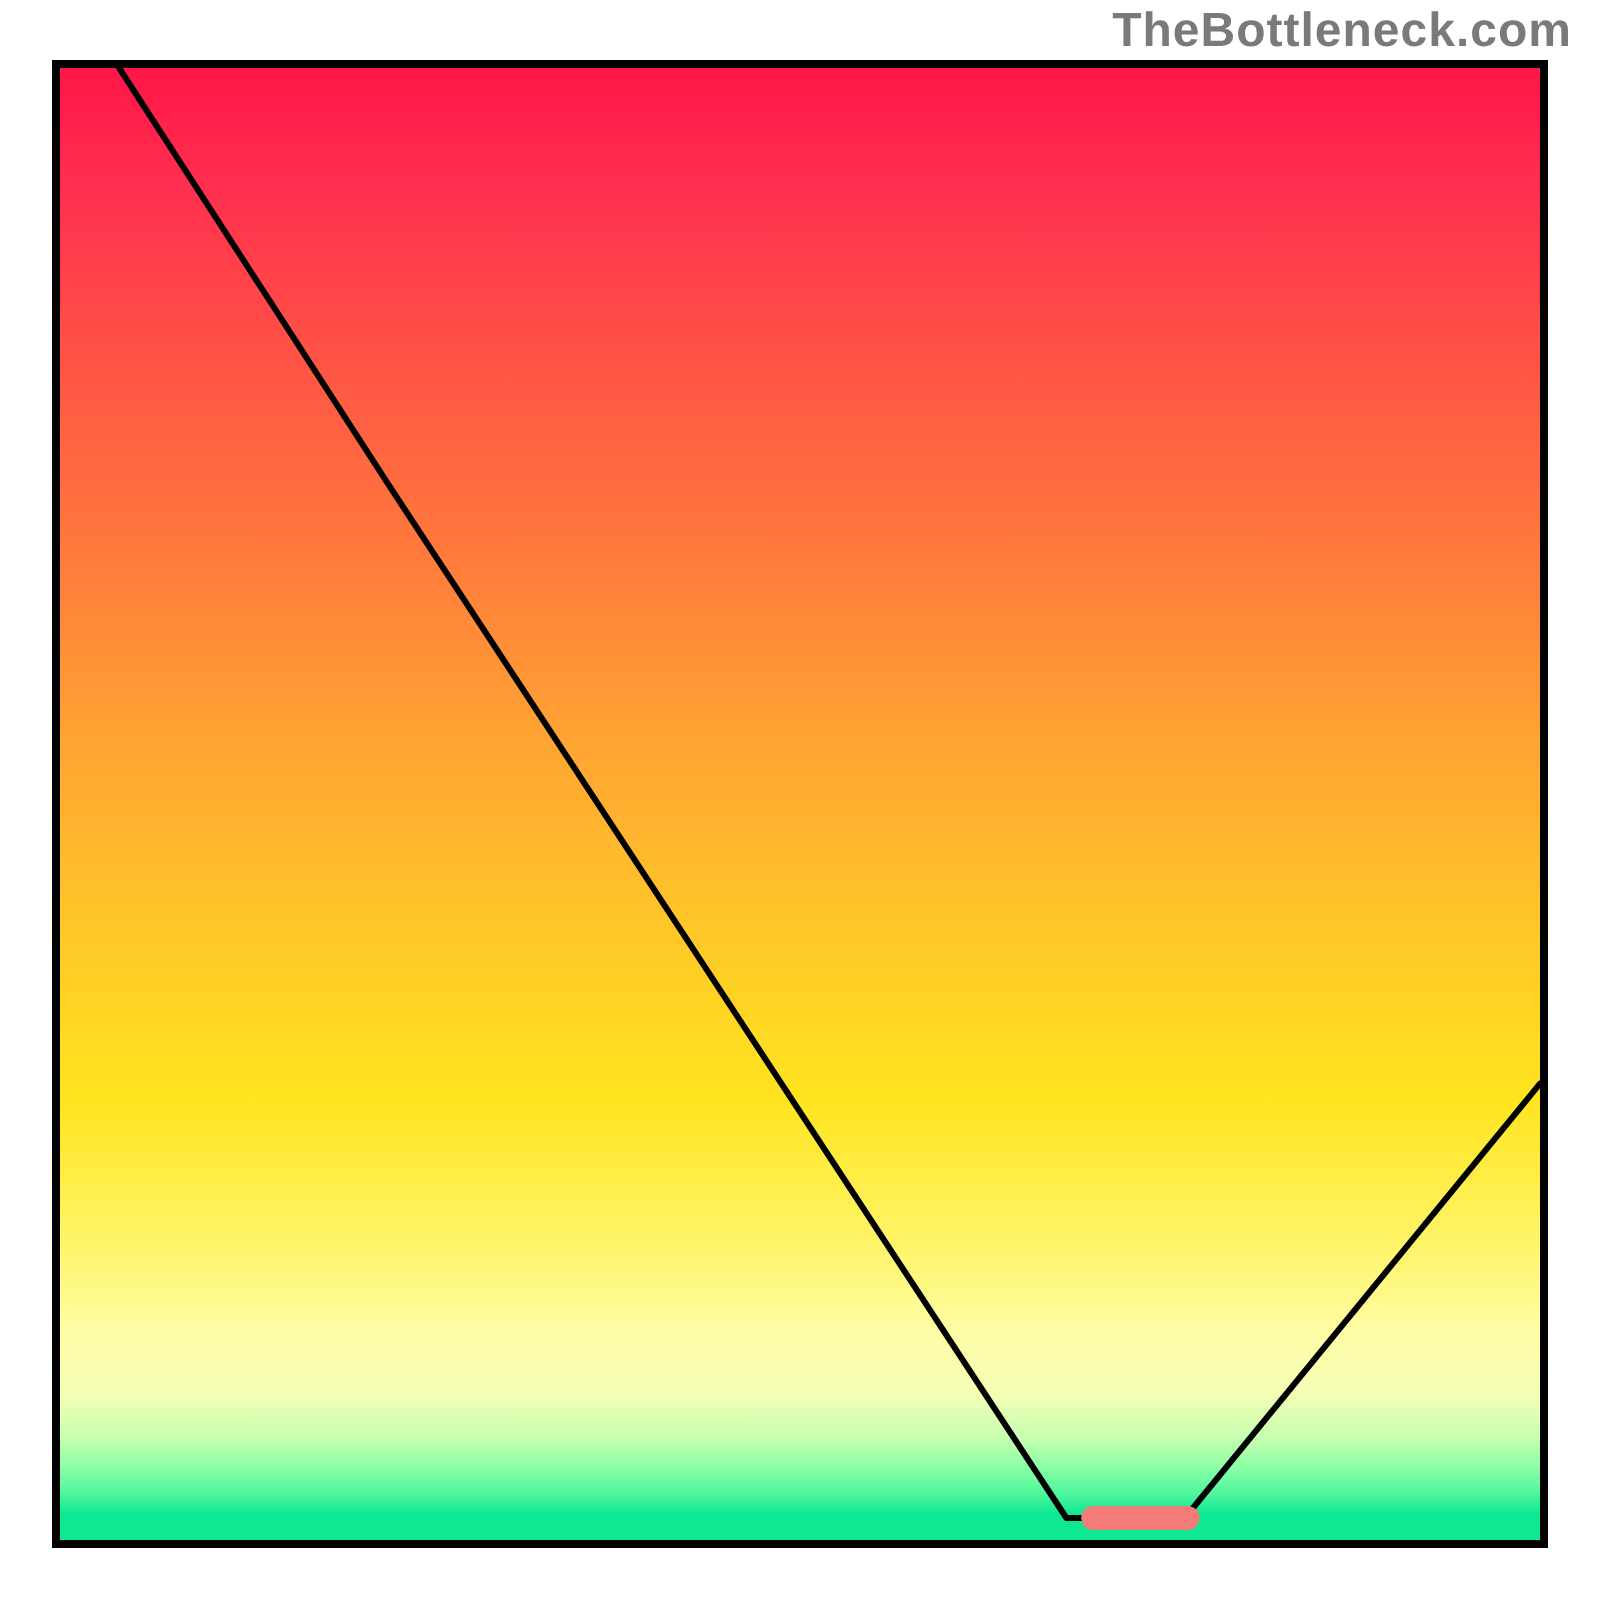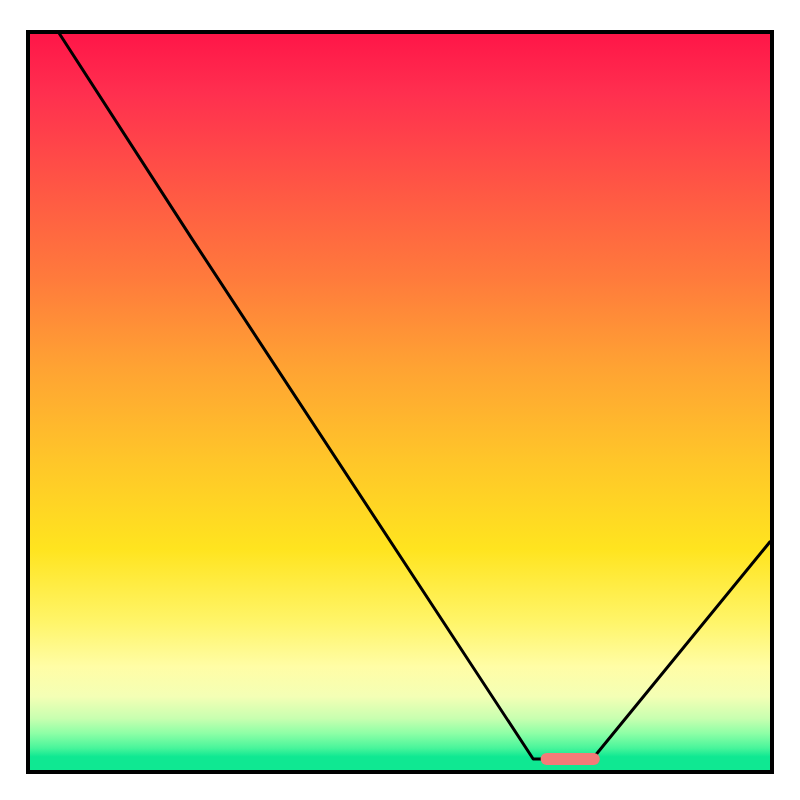--- a/index.html
+++ b/index.html
@@ -60,20 +60,21 @@
   }
   svg.lines {
     position: absolute;
     inset: 0;
   }
 </style>
 </head>
 <body>
 <div class="wrap">
 
+  <div class="watermark">TheBottleneck.com</div>
 
   <div class="plot-frame">
     <div class="gradient"></div>
 
     <svg class="lines" viewBox="0 0 740 736" preserveAspectRatio="none">
       <g>
         <path fill="none" stroke="#000" stroke-width="3" stroke-linejoin="round" stroke-linecap="round" d="M29.6 0.0 L162.8 206.1 L503.2 725.0 L562.4 725.0 L740.0 507.8"></path>
       </g>
       <g>
         <rect y="719.0" width="59.2" height="12" rx="6" ry="6" fill="#f37b78" x="510.6"></rect>

